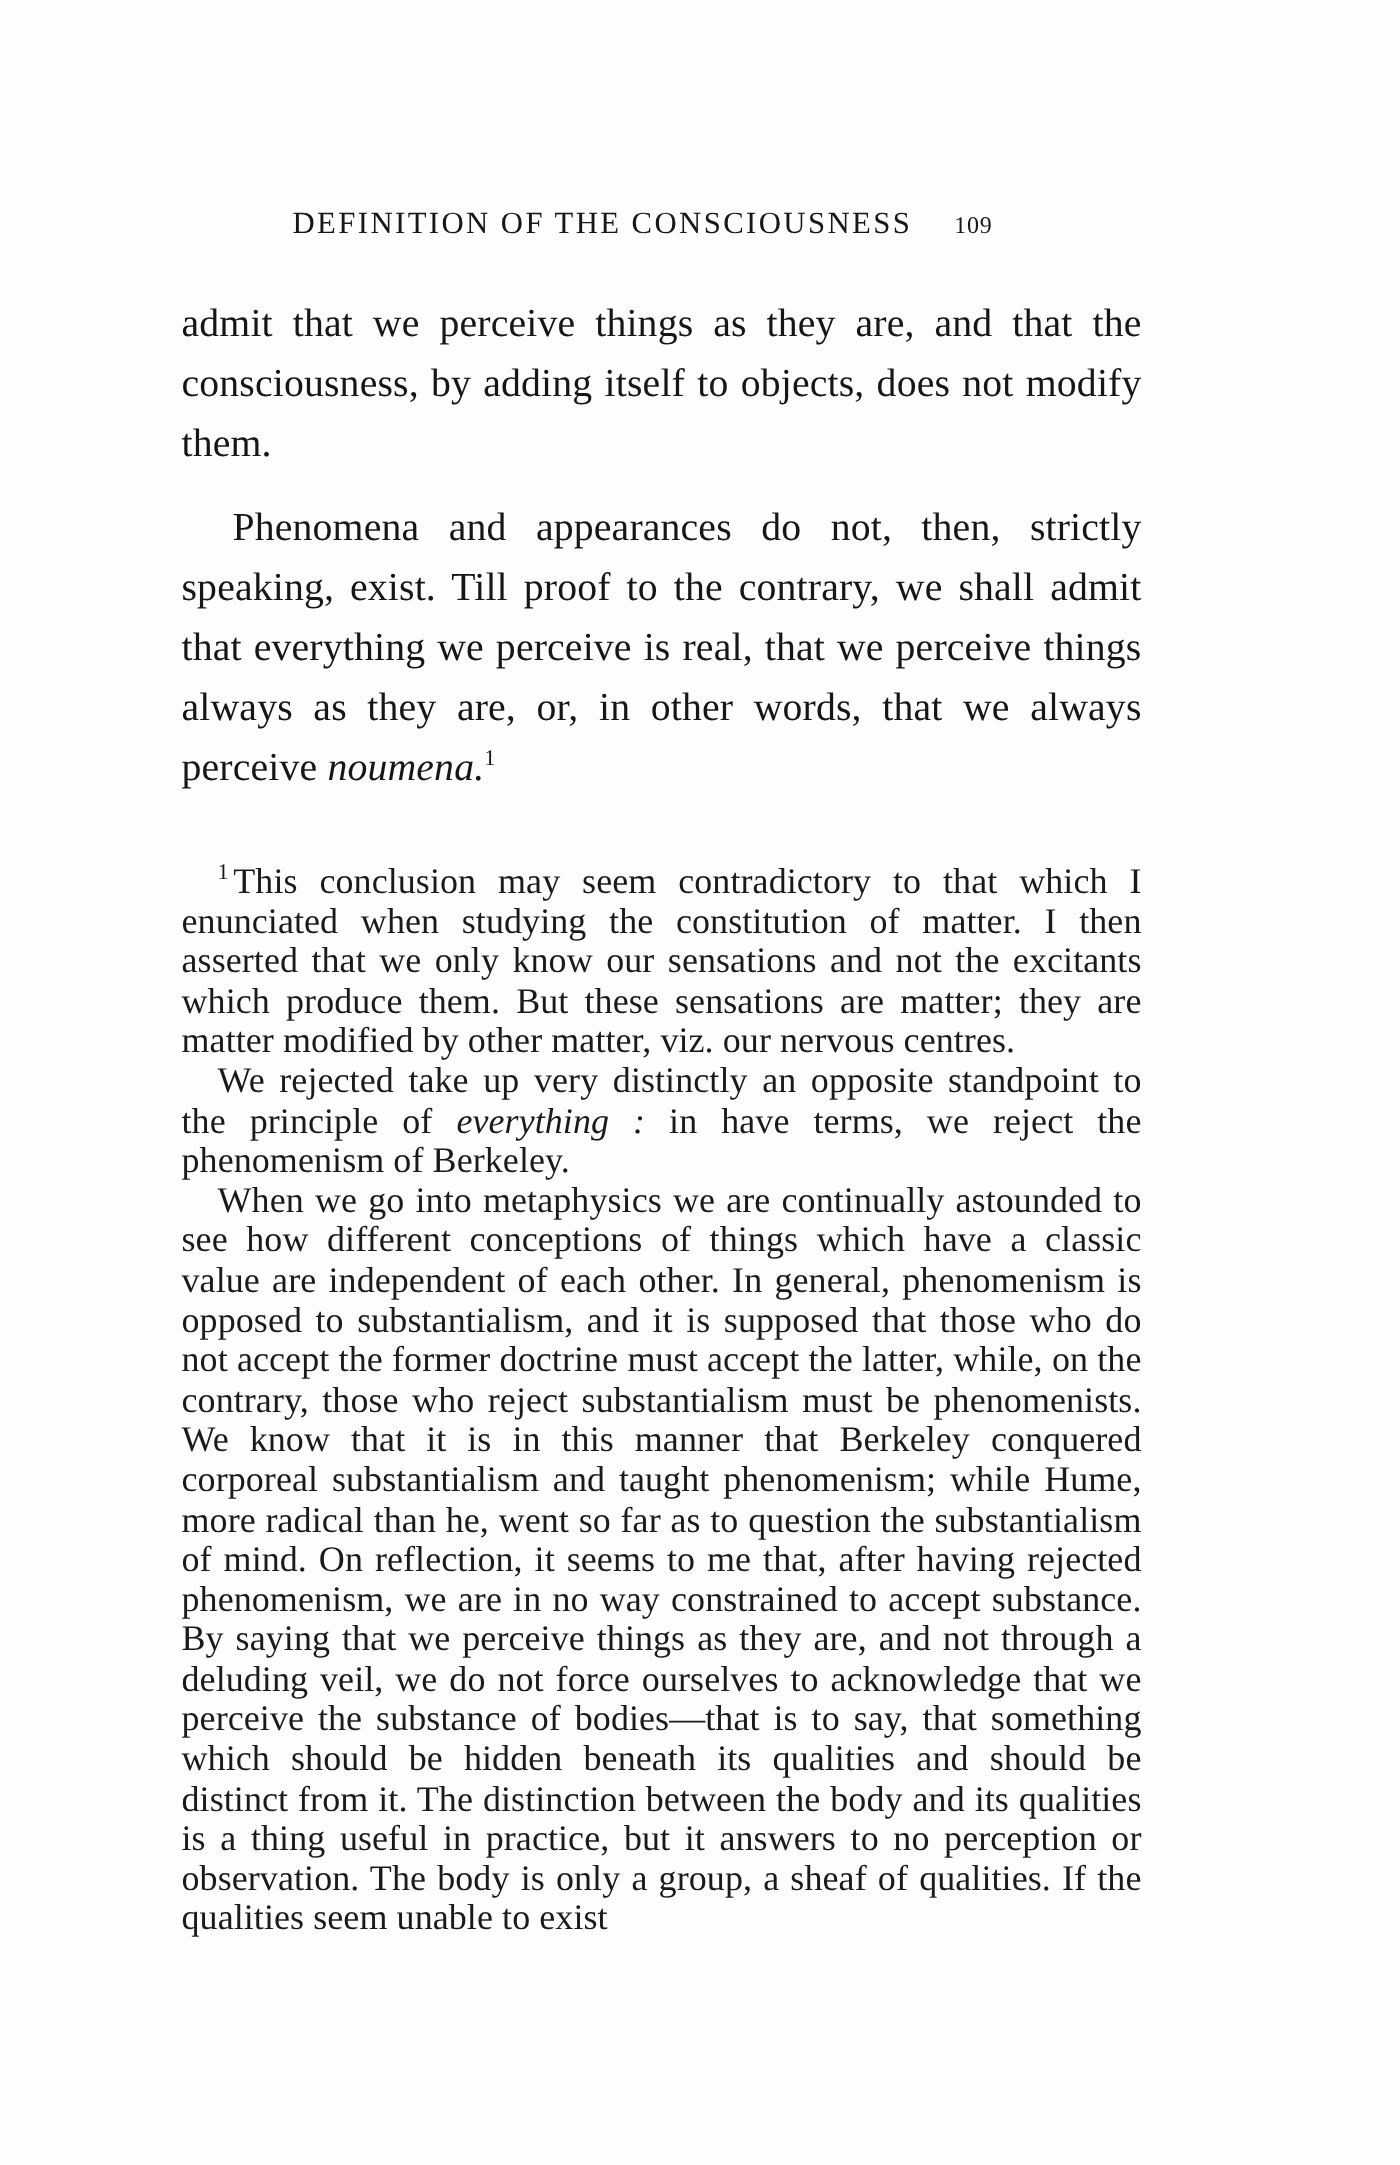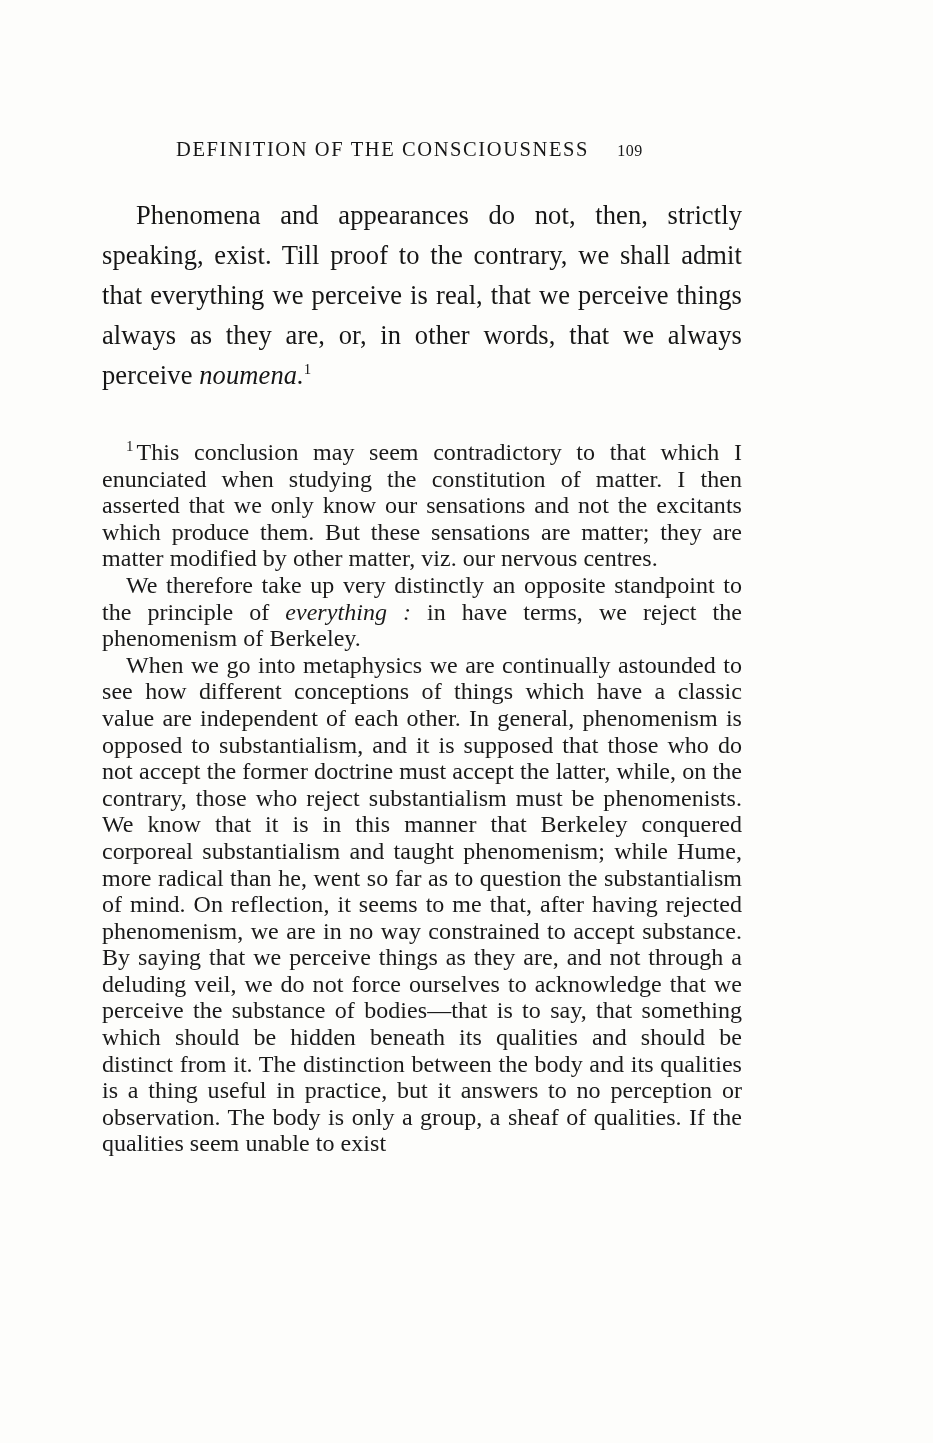--- a/index.html
+++ b/index.html
@@ -15,21 +15,21 @@
     overflow: hidden;
   }
   .page {
     position: relative;
     width: 933px;
     height: 1443px;
     background: #fdfdfb;
   }
   .content {
     position: absolute;
-    left: 102px;
+    left: 121px;
     top: 138px;
     width: 640px;
   }
   .running-head {
     display: flex;
     align-items: baseline;
     justify-content: flex-start;
     margin-left: 74px;
     margin-bottom: 34px;
   }
@@ -104,25 +104,26 @@
 
 <div class="page">
   <div class="content">
 
     <div class="running-head">
       <span class="title">Definition of the Consciousness</span>
       <span class="folio">109</span>
     </div>
 
     <div class="body-text">
+      <p>admit that we perceive things as they are, and that the consciousness, by adding itself to objects, does not modify them.</p>
       <p class="indent"><span>Phenomena and appearances do not, then, strictly speaking, exist. Till proof to the contrary, we shall admit that everything we perceive is real, that we perceive things always as they are, or, in other words, that we always perceive </span><span class="italic">noumena</span><span class="italic">.</span><sup>1</sup></p>
     </div>
 
     <hr class="rule">
 
     <div class="footnote">
       <p class="indent"><span class="marker">1</span><span>This conclusion may seem contradictory to that which I enunciated when studying the constitution of matter. I then asserted that we only know our sensations and not the excitants which produce them. But these sensations are matter; they are matter modified by other matter, viz. our nervous centres.</span></p>
-      <p class="indent"><span>We therefore take up very distinctly an opposite standpoint to the principle of </span><span class="italic">everything :</span><span> in have terms, we reject the phenomenism of Berkeley.</span></p>
+      <p class="indent"><span>We rejected take up very distinctly an opposite standpoint to the principle of </span><span class="italic">everything :</span><span> in have terms, we reject the phenomenism of Berkeley.</span></p>
       <p class="indent">When we go into metaphysics we are continually astounded to see how different conceptions of things which have a classic value are independent of each other. In general, phenomenism is opposed to substantialism, and it is supposed that those who do not accept the former doctrine must accept the latter, while, on the contrary, those who reject substantialism must be phenomenists. We know that it is in this manner that Berkeley conquered corporeal substantialism and taught phenomenism; while Hume, more radical than he, went so far as to question the substantialism of mind. On reflection, it seems to me that, after having rejected phenomenism, we are in no way constrained to accept substance. By saying that we perceive things as they are, and not through a deluding veil, we do not force ourselves to acknowledge that we perceive the substance of bodies—that is to say, that something which should be hidden beneath its qualities and should be distinct from it. The distinction between the body and its qualities is a thing useful in practice, but it answers to no perception or observation. The body is only a group, a sheaf of qualities. If the qualities seem unable to exist</p>
     </div>
 
   </div>
 </div>
 
 </body></html>

